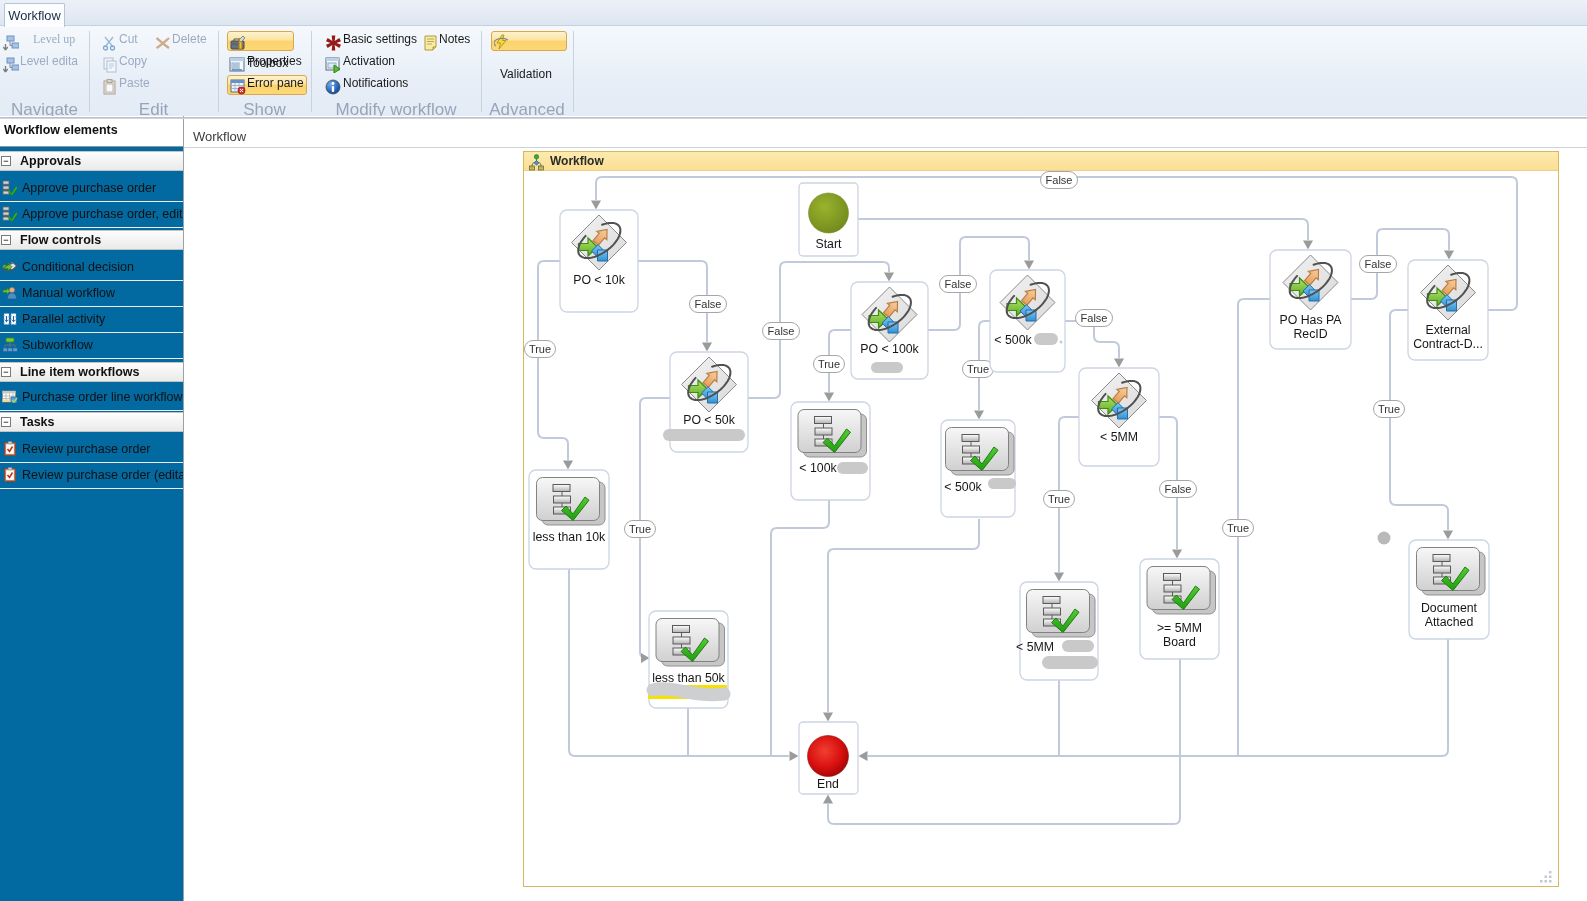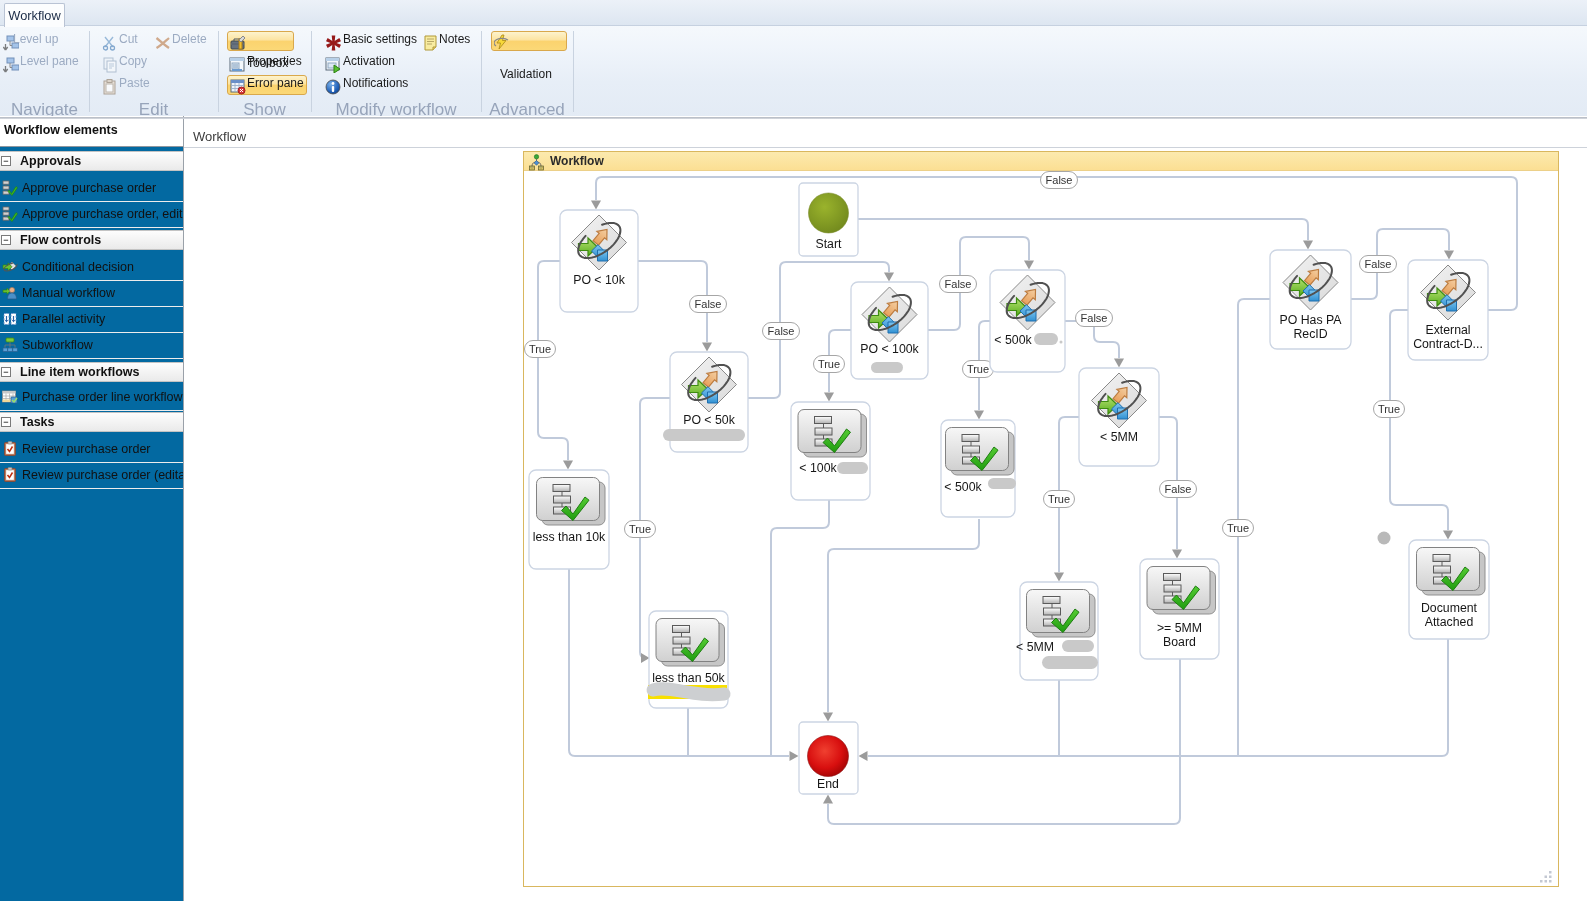--- a/index.html
+++ b/index.html
@@ -57,28 +57,28 @@
 <div class="glabel" style="left:218px; width:93px;">Show</div>
 <div class="glabel" style="left:311px; width:170px;">Modify workflow</div>
 <div class="glabel" style="left:481px; width:92px;">Advanced</div>
 
 <svg class="ric" style="left:3px;top:35px;opacity:.75">
  <rect x="4" y="1" width="7" height="5" fill="#8cb4e4" stroke="#4a70a4"></rect>
  <rect x="9" y="8" width="7" height="5" fill="#8cb4e4" stroke="#4a70a4"></rect>
  <path d="M7,6 V10.5 H9" stroke="#666" fill="none"></path>
  <path d="M2.5,15 V9 M2.5,9 l-2.2,3 M2.5,9 l2.2,3" stroke="#555" stroke-width="1.3" fill="none" transform="rotate(180 2.5 12)"></path>
 </svg>
-<div class="rbtn dis" style="left:13px;top:32px;">Level up</div>
+<div class="rbtn dis" style="left:33px;top:32px;font-family:Liberation Serif, serif;">Level up</div>
 <svg class="ric" style="left:3px;top:57px;opacity:.75">
  <rect x="4" y="1" width="7" height="5" fill="#8cb4e4" stroke="#4a70a4"></rect>
  <rect x="9" y="8" width="7" height="5" fill="#8cb4e4" stroke="#4a70a4"></rect>
  <path d="M7,6 V10.5 H9" stroke="#666" fill="none"></path>
  <path d="M2.5,9 V15 M2.5,15 l-2.2,-3 M2.5,15 l2.2,-3" stroke="#555" stroke-width="1.3" fill="none"></path>
 </svg>
-<div class="rbtn dis" style="left:20px;top:54px;">Level pane</div>
+<div class="rbtn dis" style="left:20px;top:54px;">Level edita</div>
 
 <svg class="ric" style="left:102px;top:35px;opacity:.65">
  <path d="M3,2 L11,12 M11,2 L3,12" stroke="#6a9ac8" stroke-width="1.4"></path>
  <circle cx="3.5" cy="13" r="2" fill="none" stroke="#4a80b8" stroke-width="1.3"></circle>
  <circle cx="10.5" cy="13" r="2" fill="none" stroke="#4a80b8" stroke-width="1.3"></circle>
 </svg>
 <div class="rbtn dis" style="left:119px;top:32px;">Cut</div>
 <svg class="ric" style="left:102px;top:57px;opacity:.6">
  <rect x="2" y="1" width="9" height="11" fill="#eef3f8" stroke="#8aa0b8"></rect>
  <rect x="5" y="4" width="9" height="11" fill="#f8fafc" stroke="#8aa0b8"></rect>

